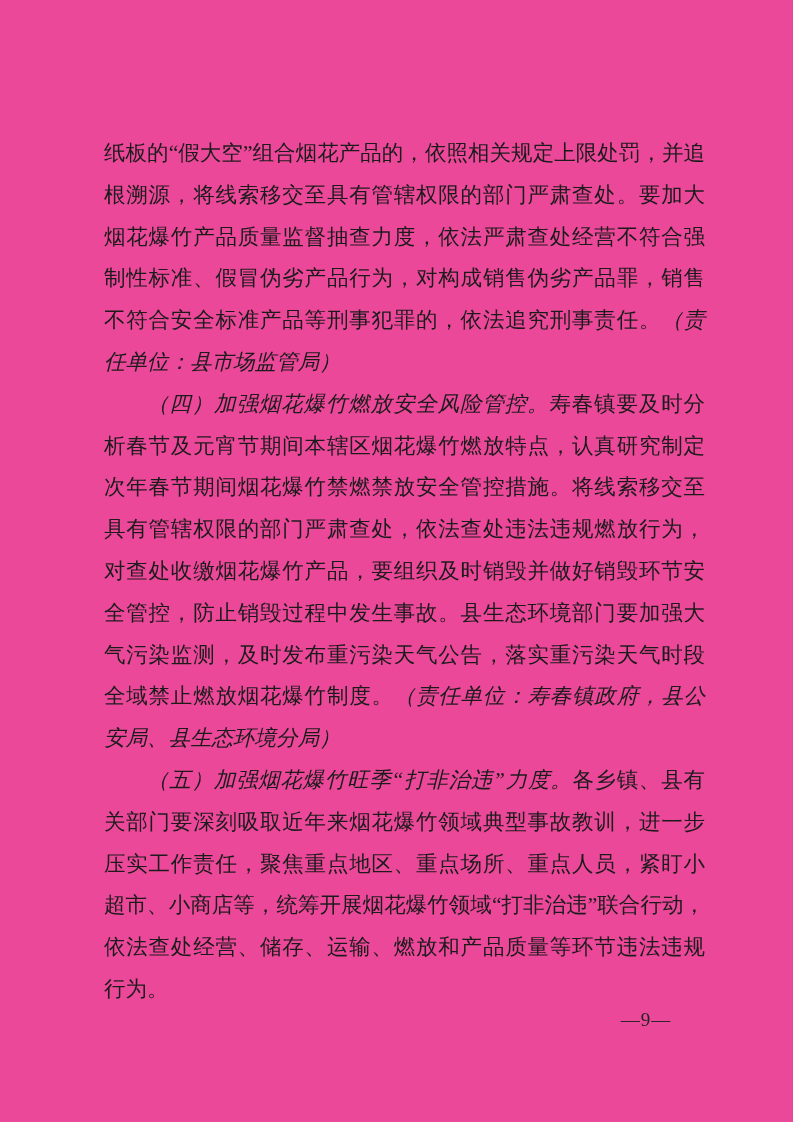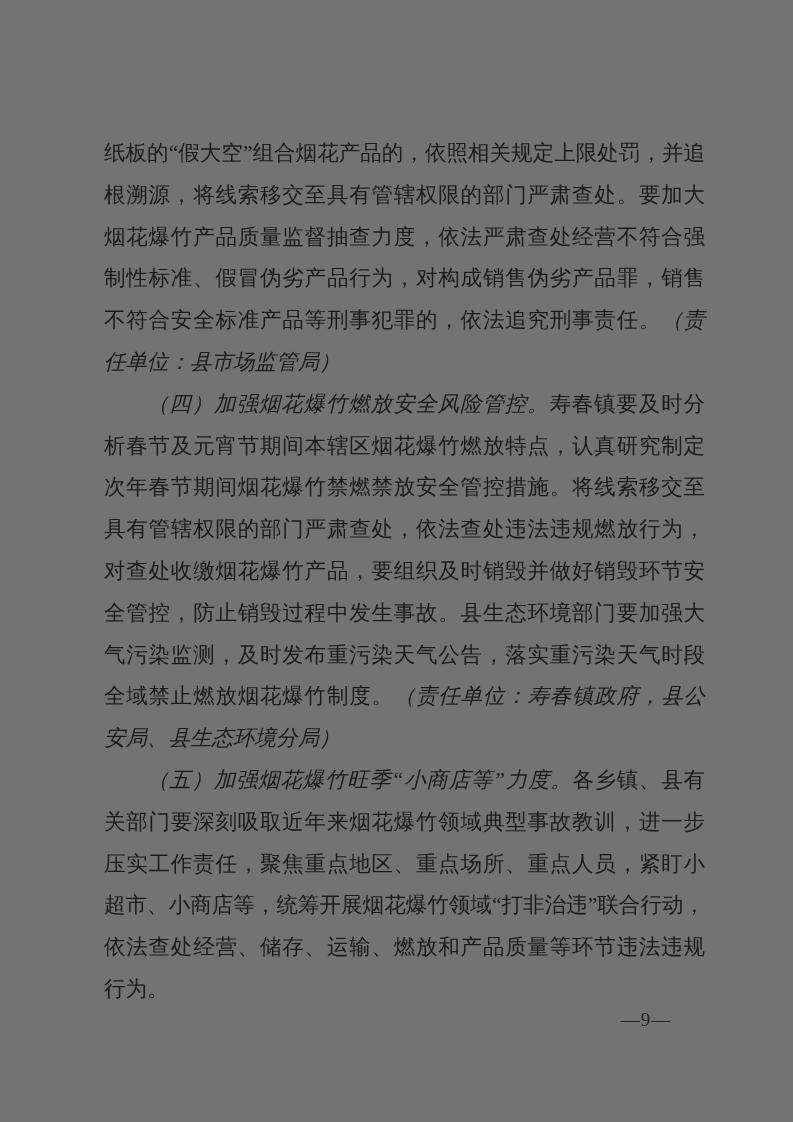--- a/index.html
+++ b/index.html
@@ -4,21 +4,21 @@
 <style>
   html, body {
     margin: 0;
     padding: 0;
     background: #ffffff;
   }
   .page {
     position: relative;
     width: 793px;
     height: 1122px;
-    background: #737373;
+    background: #ec4899;
     overflow: hidden;
     font-family: "Liberation Serif", "DejaVu Serif", serif;
     color: #1b1b1b;
   }
   .body-text {
     position: absolute;
     left: 104px;
     top: 133px;
     width: 601px;
     font-size: 21.5px;
@@ -55,19 +55,19 @@
 <body>
 
 <div class="page">
 
   <div class="body-text">
 
     <p class="para"><span class="run-body">纸板的“假大空”组合烟花产品的，依照相关规定上限处罚，并追根溯源，将线索移交至具有管辖权限的部门严肃查处。要加大烟花爆竹产品质量监督抽查力度，依法严肃查处经营不符合强制性标准、假冒伪劣产品行为，对构成销售伪劣产品罪，销售不符合安全标准产品等刑事犯罪的，依法追究刑事责任。</span><span class="run-kaiti">（责任单位：县市场监管局）</span></p>
 
     <p class="para indent"><span class="run-kaiti">（四）加强烟花爆竹燃放安全风险管控。</span><span class="run-body">寿春镇要及时分析春节及元宵节期间本辖区烟花爆竹燃放特点，认真研究制定次年春节期间烟花爆竹禁燃禁放安全管控措施。将线索移交至具有管辖权限的部门严肃查处，依法查处违法违规燃放行为，对查处收缴烟花爆竹产品，要组织及时销毁并做好销毁环节安全管控，防止销毁过程中发生事故。县生态环境部门要加强大气污染监测，及时发布重污染天气公告，落实重污染天气时段全域禁止燃放烟花爆竹制度。</span><span class="run-kaiti">（责任单位：寿春镇政府，县公安局、县生态环境分局）</span></p>
 
-    <p class="para indent"><span class="run-kaiti">（五）加强烟花爆竹旺季“小商店等”力度。</span><span class="run-body">各乡镇、县有关部门要深刻吸取近年来烟花爆竹领域典型事故教训，进一步压实工作责任，聚焦重点地区、重点场所、重点人员，紧盯小超市、小商店等，统筹开展烟花爆竹领域“打非治违”联合行动，依法查处经营、储存、运输、燃放和产品质量等环节违法违规行为。</span></p>
+    <p class="para indent"><span class="run-kaiti">（五）加强烟花爆竹旺季“打非治违”力度。</span><span class="run-body">各乡镇、县有关部门要深刻吸取近年来烟花爆竹领域典型事故教训，进一步压实工作责任，聚焦重点地区、重点场所、重点人员，紧盯小超市、小商店等，统筹开展烟花爆竹领域“打非治违”联合行动，依法查处经营、储存、运输、燃放和产品质量等环节违法违规行为。</span></p>
 
   </div>
 
   <div class="page-number">—9—</div>
 
 </div>
 
 </body></html>

